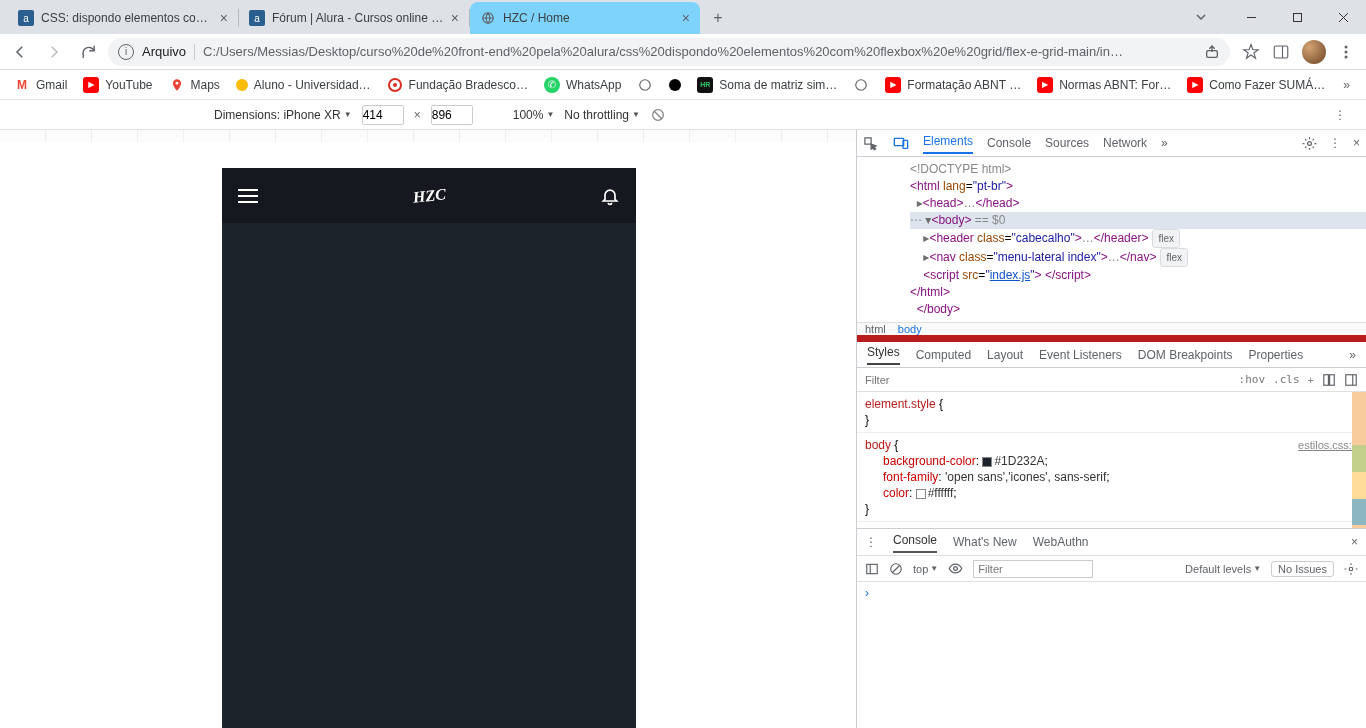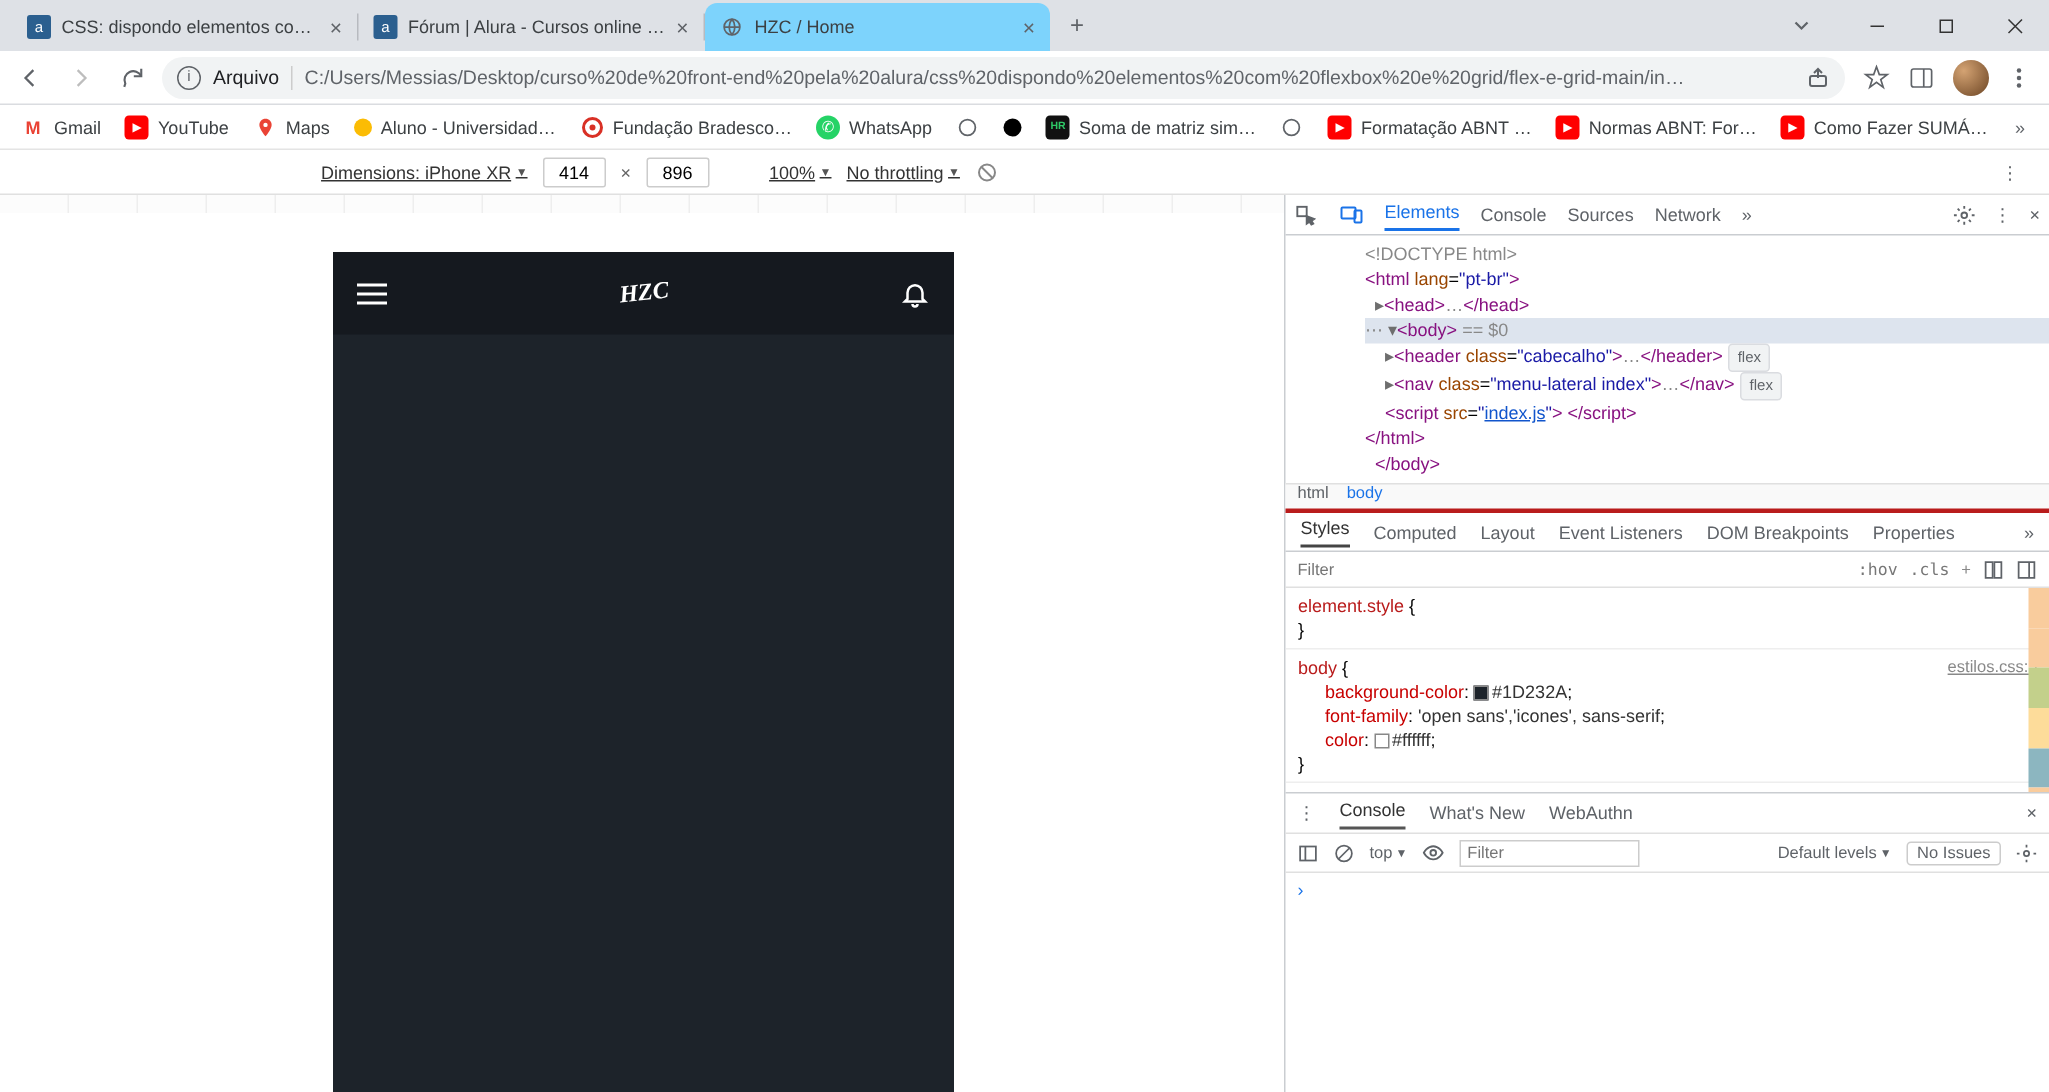--- a/index.html
+++ b/index.html
@@ -34,23 +34,23 @@
 
 
 .bookbar { height: 30px; background: #fff; display: flex; align-items: center; padding: 0 8px; gap: 4px; border-bottom: 1px solid #e4e4e4; font-size: 12px; }
 .bm { display: flex; align-items: center; gap: 6px; padding: 3px 6px; color: #3c4043; white-space: nowrap; }
 .bm .bi { width: 16px; height: 16px; display: inline-flex; align-items: center; justify-content: center; border-radius: 3px; }
 .bookbar .more { margin-left: auto; padding: 0 8px; color: #5f6368; }
 
 
 .devbar { height: 30px; background: #fff; display: flex; align-items: center; padding: 0 12px; gap: 10px; border-bottom: 1px solid #e0e0e0; color: #333; font-size: 12px; }
 .devbar-left { width: 856px; display: flex; align-items: center; justify-content: center; gap: 10px; }
-.devbar select, .devbar .dd { border: none; background: transparent; font-size: 12px; text-decoration: underline; }
+.devbar select, .devbar .dd { border: none; background: transparent; font-size: 12px; }
 .devbar .dimlabel { color: #333; }
-.devbar input.dim { width: 42px; border: 1px solid #ccc; text-align: center; height: 20px; border-radius: 2px; font-size: 12px; }
+.devbar input.dim { width: 42px; border: 1px solid #ccc; height: 20px; border-radius: 2px; font-size: 12px; }
 .devbar .x { color: #666; }
 .devbar .dd { display: flex; align-items: center; gap: 3px; }
 .devbar .dd::after { content: "▼"; font-size: 8px; color: #555; }
 .devbar .rotate { color: #888; }
 .devbar .dmenu { margin-left: auto; color: #5f6368; margin-right: 8px; }
 
 
 .workarea { position: absolute; top: 130px; left: 0; right: 0; bottom: 0; display: flex; }
 .viewport-outer { width: 856px; background: #fff; position: relative; overflow: hidden; }
 .rulers-top { position: absolute; top: 0; left: 0; right: 0; height: 12px; background: #fcfcfc; display:flex; }
@@ -74,21 +74,21 @@
 .tag { color: #881280; }
 .attr { color: #994500; }
 .val { color: #1a1aa6; }
 .gray { color: #888; }
 .link { color: #1155cc; text-decoration: underline; }
 .pill { display:inline-block; background:#f1f3f4; color:#5f6368; font-size:10px; padding:0 5px; border-radius:3px; border:1px solid #dadce0; font-family: Arial; margin-left:4px;}
 .dom-tree .hl { background: #dde4ee; display:inline-block; width:100%; }
 .dom-tree .hl .sel { color:#888;}
 .arrow { color:#6e6e6e; display:inline-block; }
 
-.breadcrumb { height: 20px; border-top: 1px solid #e0e0e0; border-bottom: 3px solid #b91c1c; display: flex; align-items: flex-start; padding: 0 8px; gap: 12px; font-size: 11px; color: #5f6368; background:#f9f9f9;}
+.breadcrumb { height: 20px; border-top: 1px solid #e0e0e0; border-bottom: 7px solid #b91c1c; display: flex; align-items: flex-start; padding: 0 8px; gap: 12px; font-size: 11px; color: #5f6368; background:#f9f9f9;}
 .breadcrumb .bc.active { color: #1a73e8; }
 
 .styles-tabs { height: 26px; border-bottom: 1px solid #cacdd1; display: flex; align-items: center; gap: 16px; padding: 0 10px; font-size: 12px; color: #5f6368; }
 .styles-tabs .st.active { color: #333; border-bottom: 2px solid #444; padding-bottom:4px; margin-bottom:-1px;}
 .styles-filter { height: 24px; border-bottom: 1px solid #e0e0e0; display: flex; align-items: center; padding: 0 8px; gap: 8px; font-size: 11px; color: #888; }
 .styles-filter input { flex: 1; border: none; font-size: 11px; outline: none; }
 .styles-filter .pill2 { font-family: Consolas, monospace; color: #777; }
 
 .styles-body { flex: 1; overflow: auto; font-family: Consolas, monospace; font-size: 12px; position:relative; }
 .rule { padding: 4px 8px; border-bottom: 1px solid #eee; line-height: 16px; }

